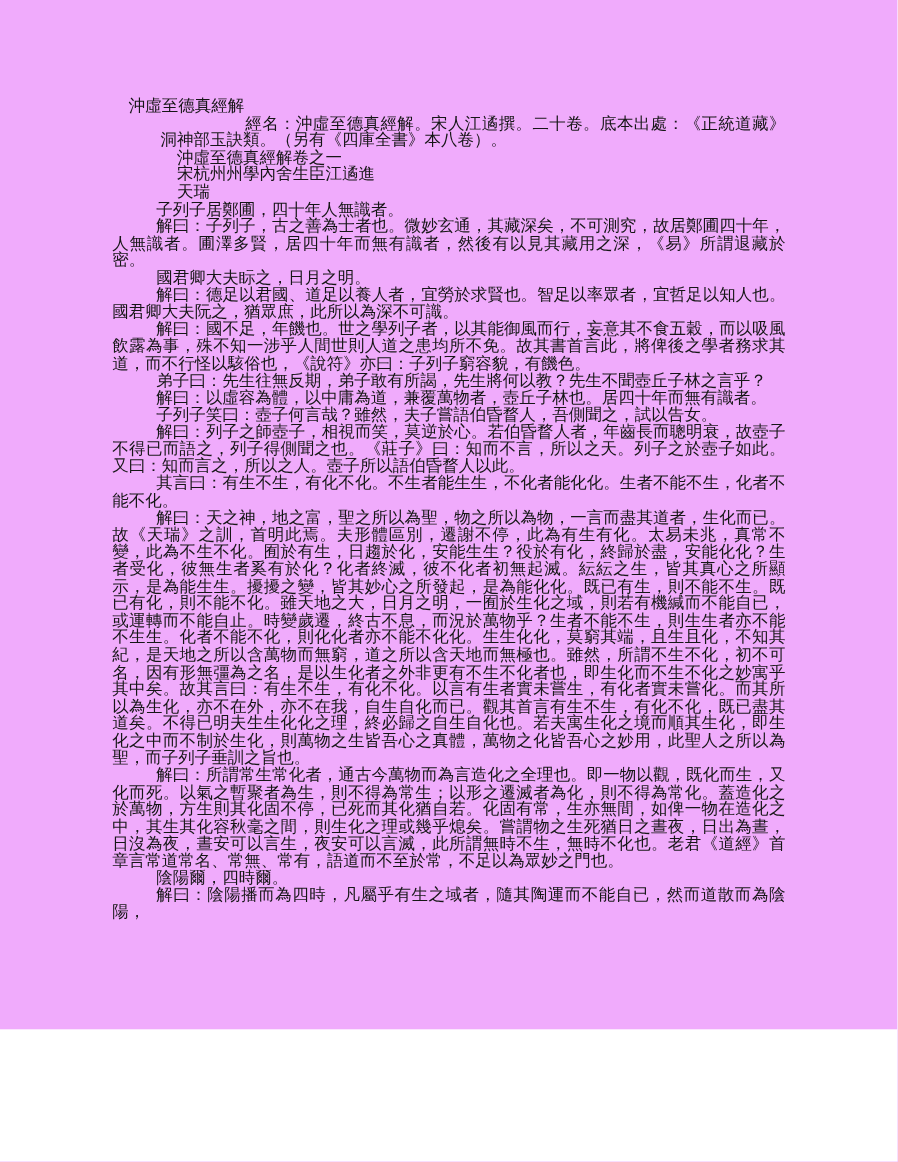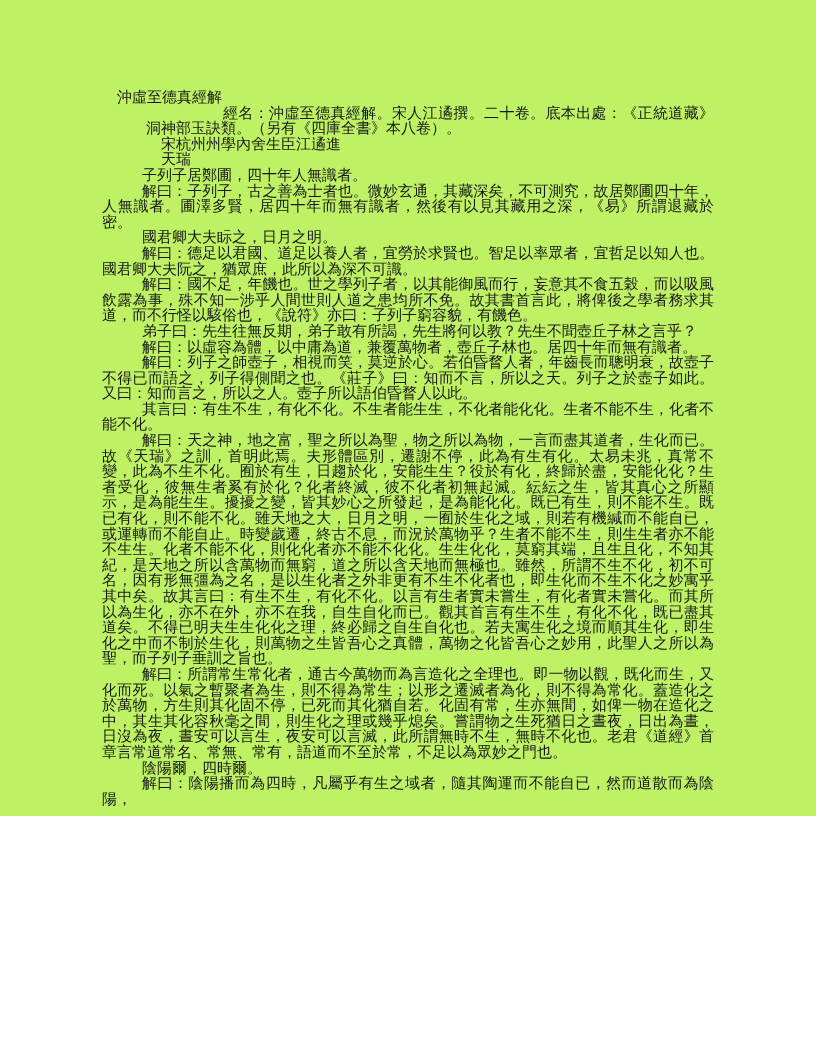--- a/index.html
+++ b/index.html
@@ -3,22 +3,22 @@
 <meta charset="utf-8">
 <style>
   html, body {
     margin: 0;
     padding: 0;
     background: #ffffff;
   }
   .page {
     position: relative;
     width: 816px;
-    height: 816px;
-    background: #bef264;
+    height: 936px;
+    background: #f0abfc;
     box-sizing: border-box;
     padding: 90px 102px 0 102px;
     overflow: hidden;
   }
   .text-body {
     width: 612px;
     font-family: "Liberation Serif", "DejaVu Serif", serif;
     font-size: 15px;
     line-height: 15.6px;
     color: #161616;
@@ -34,29 +34,31 @@
   .ind-3 { text-indent: 59px; }
   .ind-4 { text-indent: 77px; margin-left: 44px; }
 </style>
 </head>
 <body>
 
 <div class="page">
   <div class="text-body">
       <p class="para ind-1">沖虛至德真經解</p>
       <p class="para ind-4">經名：沖虛至德真經解。宋人江遹撰。二十卷。底本出處：《正統道藏》洞神部玉訣類。（另有《四庫全書》本八卷）。</p>
+      <p class="para ind-3">沖虛至德真經解卷之一</p>
       <p class="para ind-3">宋杭州州學內舍生臣江遹進</p>
       <p class="para ind-3">天瑞</p>
       <p class="para ind-2">子列子居鄭圃，四十年人無識者。</p>
       <p class="para ind-2">解曰：子列子，古之善為士者也。微妙玄通，其藏深矣，不可測究，故居鄭圃四十年，人無識者。圃澤多賢，居四十年而無有識者，然後有以見其藏用之深，《易》所謂退藏於密。</p>
       <p class="para ind-2">國君卿大夫眎之，日月之明。</p>
       <p class="para ind-2">解曰：德足以君國、道足以養人者，宜勞於求賢也。智足以率眾者，宜哲足以知人也。國君卿大夫阮之，猶眾庶，此所以為深不可識。</p>
       <p class="para ind-2">解曰：國不足，年饑也。世之學列子者，以其能御風而行，妄意其不食五穀，而以吸風飲露為事，殊不知一涉乎人間世則人道之患均所不免。故其書首言此，將俾後之學者務求其道，而不行怪以駭俗也，《說符》亦曰：子列子窮容貌，有饑色。</p>
       <p class="para ind-2">弟子曰：先生往無反期，弟子敢有所謁，先生將何以教？先生不聞壺丘子林之言乎？</p>
       <p class="para ind-2">解曰：以虛容為體，以中庸為道，兼覆萬物者，壺丘子林也。居四十年而無有識者。</p>
+      <p class="para ind-2">子列子笑曰：壺子何言哉？雖然，夫子嘗語伯昏瞀人，吾側聞之，試以告女。</p>
       <p class="para ind-2">解曰：列子之師壺子，相視而笑，莫逆於心。若伯昏瞀人者，年齒長而聰明衰，故壺子不得已而語之，列子得側聞之也。《莊子》曰：知而不言，所以之天。列子之於壺子如此。又曰：知而言之，所以之人。壺子所以語伯昏瞀人以此。</p>
       <p class="para ind-2">其言曰：有生不生，有化不化。不生者能生生，不化者能化化。生者不能不生，化者不能不化。</p>
       <p class="para ind-2">解曰：天之神，地之富，聖之所以為聖，物之所以為物，一言而盡其道者，生化而已。故《天瑞》之訓，首明此焉。夫形體區別，遷謝不停，此為有生有化。太易未兆，真常不變，此為不生不化。囿於有生，日趨於化，安能生生？役於有化，終歸於盡，安能化化？生者受化，彼無生者奚有於化？化者終滅，彼不化者初無起滅。紜紜之生，皆其真心之所顯示，是為能生生。擾擾之變，皆其妙心之所發起，是為能化化。既已有生，則不能不生。既已有化，則不能不化。雖天地之大，日月之明，一囿於生化之域，則若有機緘而不能自已，或運轉而不能自止。時變歲遷，終古不息，而況於萬物乎？生者不能不生，則生生者亦不能不生生。化者不能不化，則化化者亦不能不化化。生生化化，莫窮其端，且生且化，不知其紀，是天地之所以含萬物而無窮，道之所以含天地而無極也。雖然，所謂不生不化，初不可名，因有形無彊為之名，是以生化者之外非更有不生不化者也，即生化而不生不化之妙寓乎其中矣。故其言曰：有生不生，有化不化。以言有生者實未嘗生，有化者實未嘗化。而其所以為生化，亦不在外，亦不在我，自生自化而已。觀其首言有生不生，有化不化，既已盡其道矣。不得已明夫生生化化之理，終必歸之自生自化也。若夫寓生化之境而順其生化，即生化之中而不制於生化，則萬物之生皆吾心之真體，萬物之化皆吾心之妙用，此聖人之所以為聖，而子列子垂訓之旨也。</p>
       <p class="para ind-2">解曰：所謂常生常化者，通古今萬物而為言造化之全理也。即一物以觀，既化而生，又化而死。以氣之暫聚者為生，則不得為常生；以形之遷滅者為化，則不得為常化。蓋造化之於萬物，方生則其化固不停，已死而其化猶自若。化固有常，生亦無間，如俾一物在造化之中，其生其化容秋毫之間，則生化之理或幾乎熄矣。嘗謂物之生死猶日之晝夜，日出為晝，日沒為夜，晝安可以言生，夜安可以言滅，此所謂無時不生，無時不化也。老君《道經》首章言常道常名、常無、常有，語道而不至於常，不足以為眾妙之門也。</p>
       <p class="para ind-2">陰陽爾，四時爾。</p>
       <p class="para ind-2">解曰：陰陽播而為四時，凡屬乎有生之域者，隨其陶運而不能自已，然而道散而為陰陽，</p>
     </div>
 </div>
 
 </body></html>

